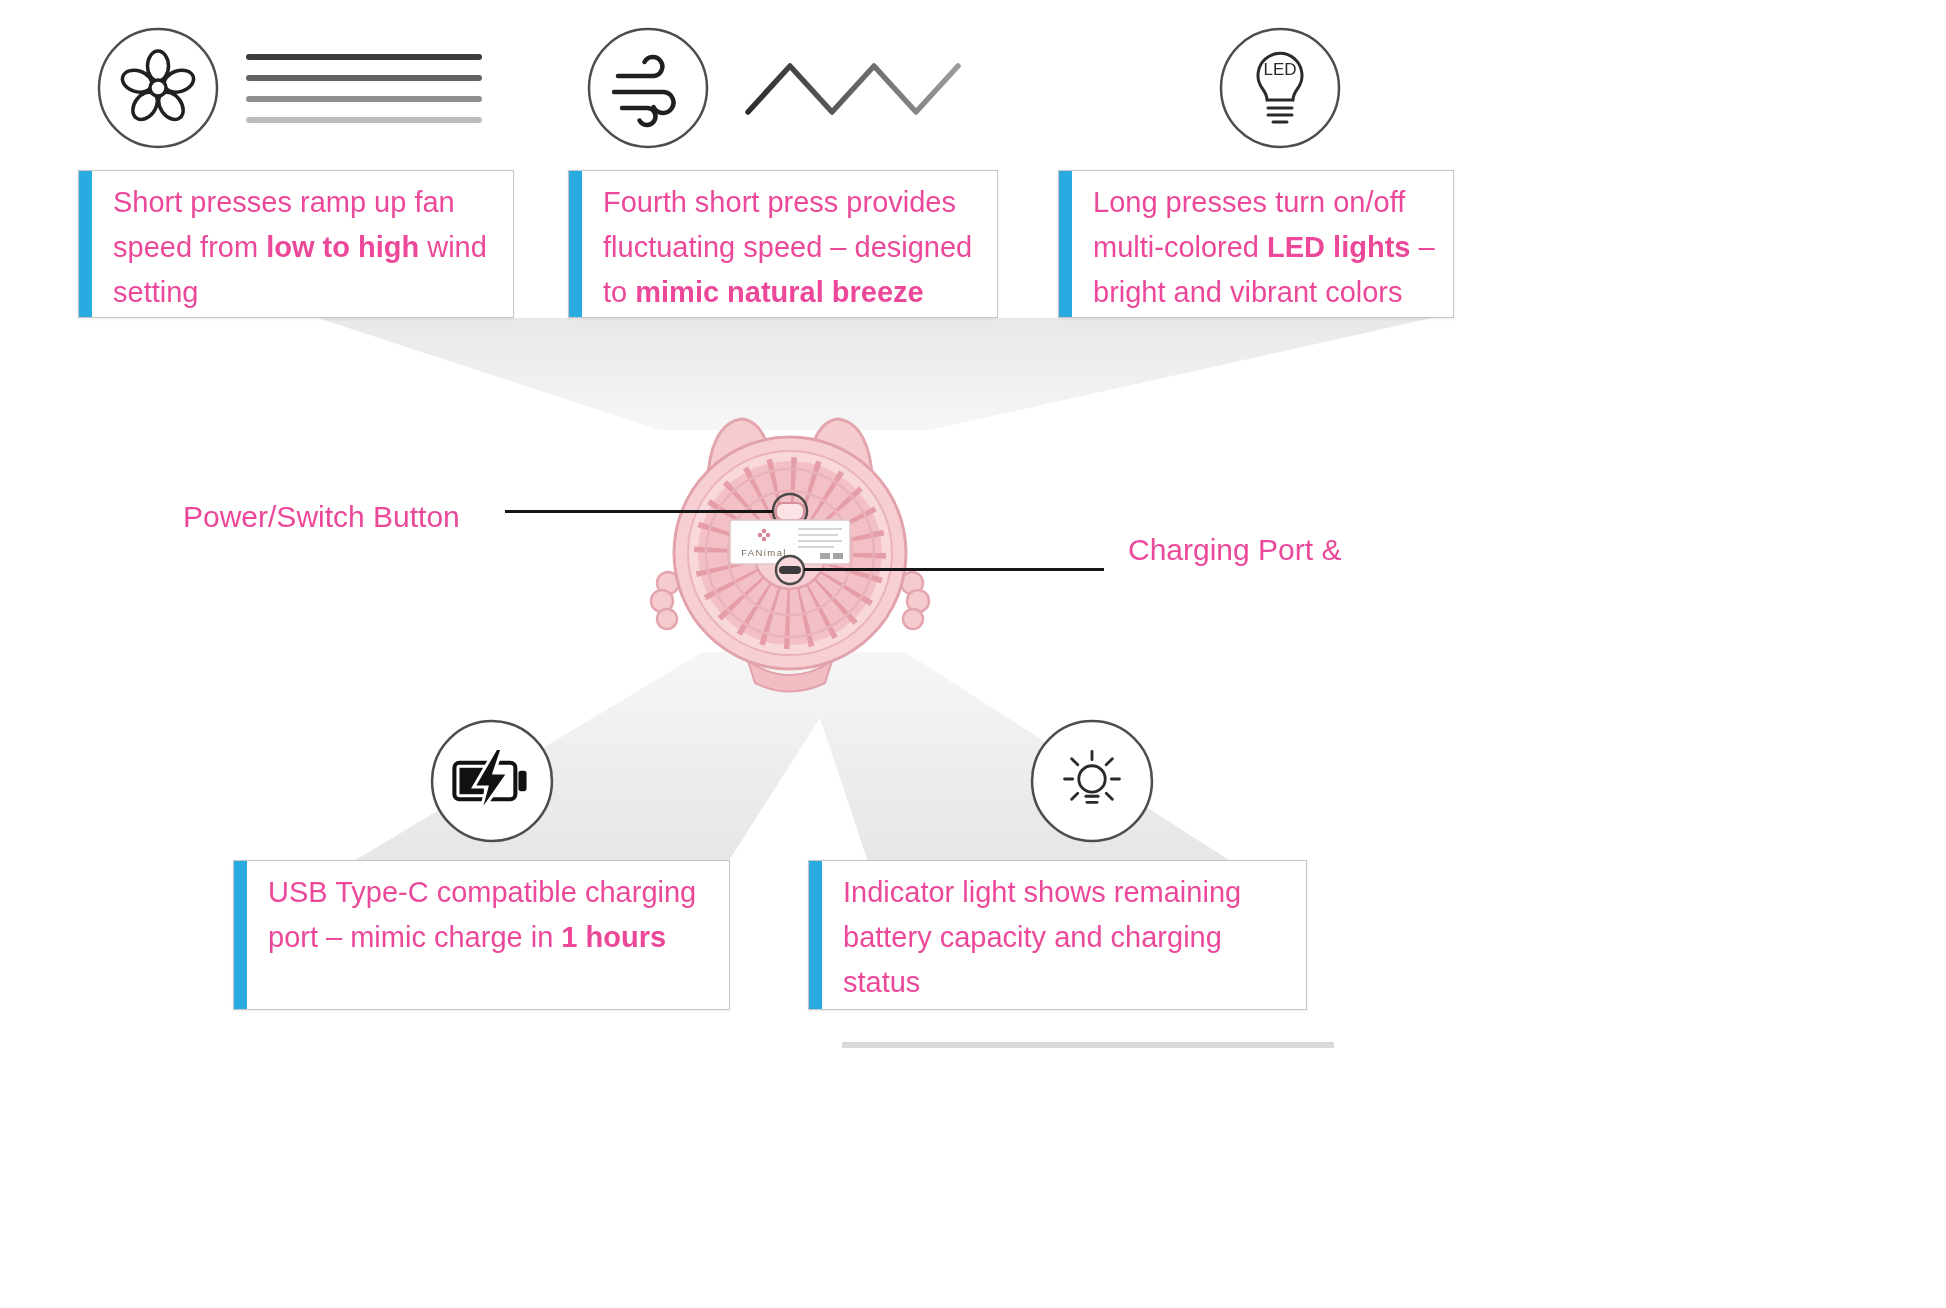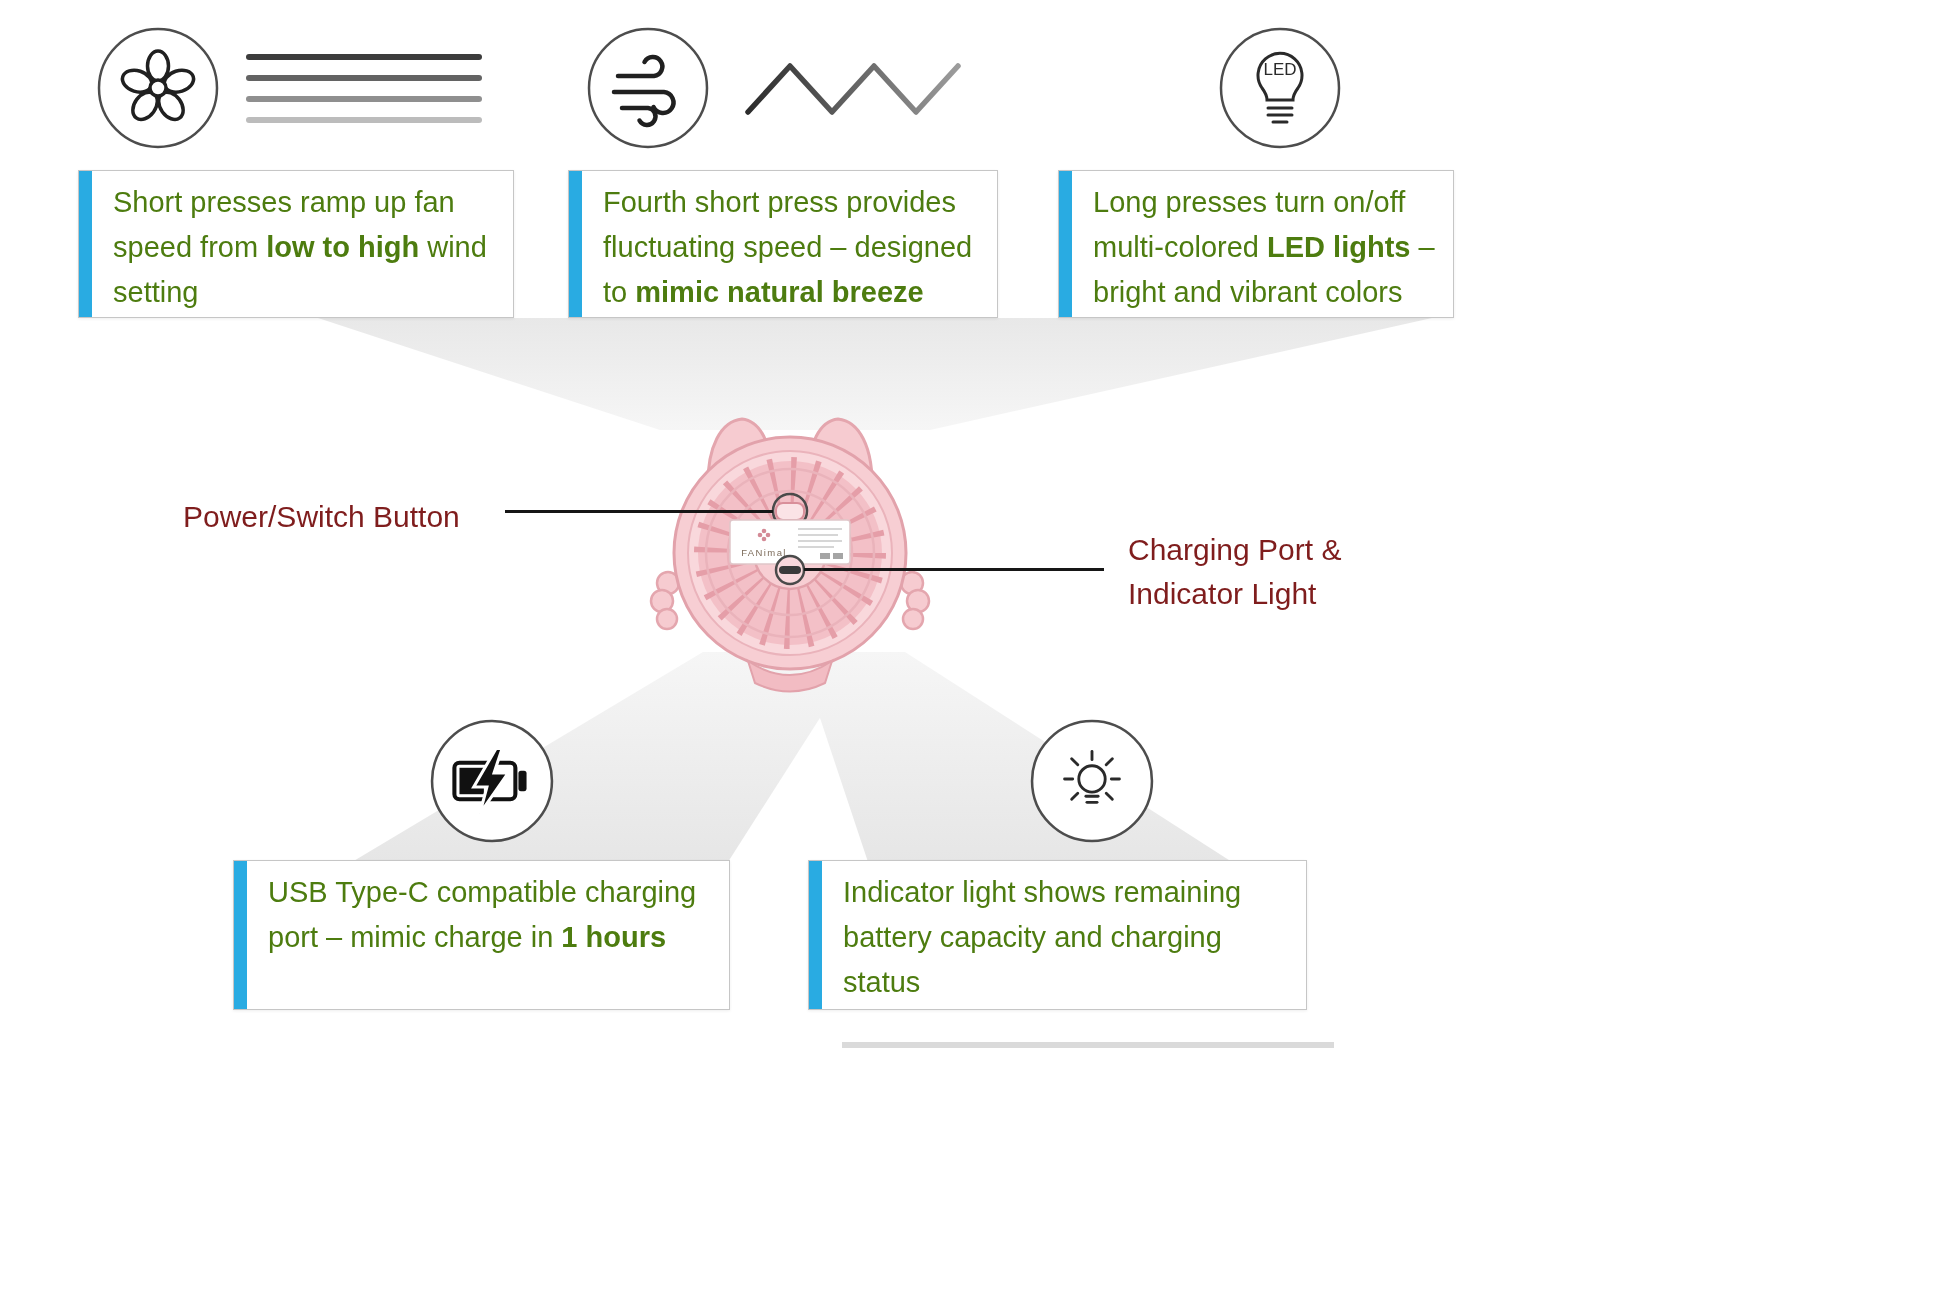--- a/index.html
+++ b/index.html
@@ -16,35 +16,35 @@
     box-shadow:0 1px 3px rgba(0,0,0,0.07);
   }
   .accent-bar {
     position:absolute; left:0; top:0; bottom:0; width:13px;
     background:var(--accent,#29ABE2);
   }
   .feature-text {
     padding:9px 12px 0 34px;
     font-size:29px;
     line-height:45px;
-    color:#4d7c0f;
+    color:#ec4899;
   }
   .feature-text .b { font-weight:700; }
 
   
   .speed-lines { position:absolute; left:246px; top:54px; width:236px; display:flex; flex-direction:column; gap:15px; }
   .speed-lines i { display:block; height:6px; border-radius:3px; }
   .speed-lines i:nth-child(1){ background:#3c3c3c; }
   .speed-lines i:nth-child(2){ background:#636363; }
   .speed-lines i:nth-child(3){ background:#8f8f8f; }
   .speed-lines i:nth-child(4){ background:#bcbcbc; }
 
   
   .pointer-line { position:absolute; height:3px; background:#161616; }
-  .pointer-label { position:absolute; font-size:30px; line-height:44px; color:#7f1d1d; }
+  .pointer-label { position:absolute; font-size:30px; line-height:44px; color:#ec4899; }
   .pointer-label.center { text-align:left; }
 </style>
 </head>
 <body>
 
 <div class="canvas">
 
   <svg class="abs" style="left:0;top:0" width="1946" height="1308" viewBox="0 0 1946 1308">
     <defs>
       <linearGradient id="beamTop" x1="0" y1="0" x2="0" y2="1">
@@ -182,21 +182,20 @@
     <circle cx="160" cy="165" r="14" fill="#f9d8dc" stroke="#4a4a4a" stroke-width="2.5"></circle>
     <rect x="149" y="161" width="22" height="8" rx="4" fill="#3a3a3a"></rect>
   </svg>
 
   <div class="pointer-line" style="left:505px;top:510px;width:268px"></div>
   <div class="pointer-label" style="left:183px;top:495px;width:320px">Power/Switch Button</div>
 
   <div class="pointer-line" style="left:804px;top:568px;width:300px"></div>
   <div class="pointer-label center" style="left:1128px;top:528px;width:285px">
     <div>Charging Port &amp;</div>
-    <div>Indicator Light</div>
   </div>
 
   <svg class="abs" style="left:429px;top:718px" width="126" height="126" viewBox="0 0 124 124">
     <circle cx="62" cy="62" r="59" fill="#fff" stroke="#4d4d4d" stroke-width="2.5"></circle>
     <rect x="25" y="44" width="60" height="36" rx="5" fill="#fff" stroke="#111" stroke-width="4"></rect>
     <rect x="88" y="52" width="8" height="20" rx="2.5" fill="#111"></rect>
     <rect x="30" y="49" width="24" height="26" fill="#111"></rect>
     <path d="M66 30 L44 68 h13 L50 94 L78 54 h-14 L72 30 z" fill="#111" stroke="#fff" stroke-width="3"></path>
   </svg>
 

